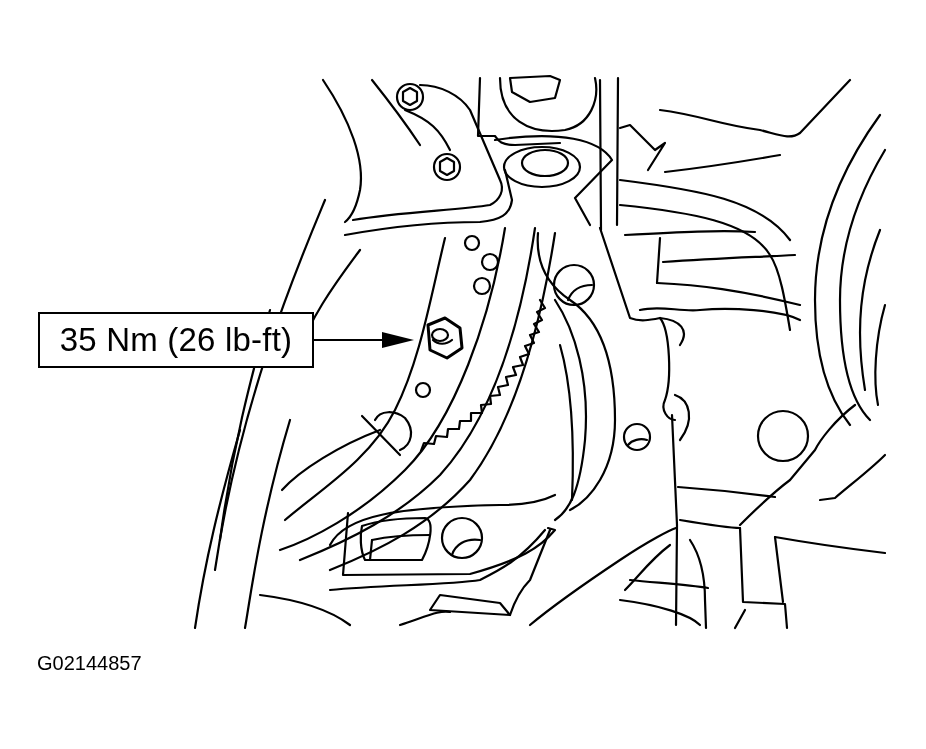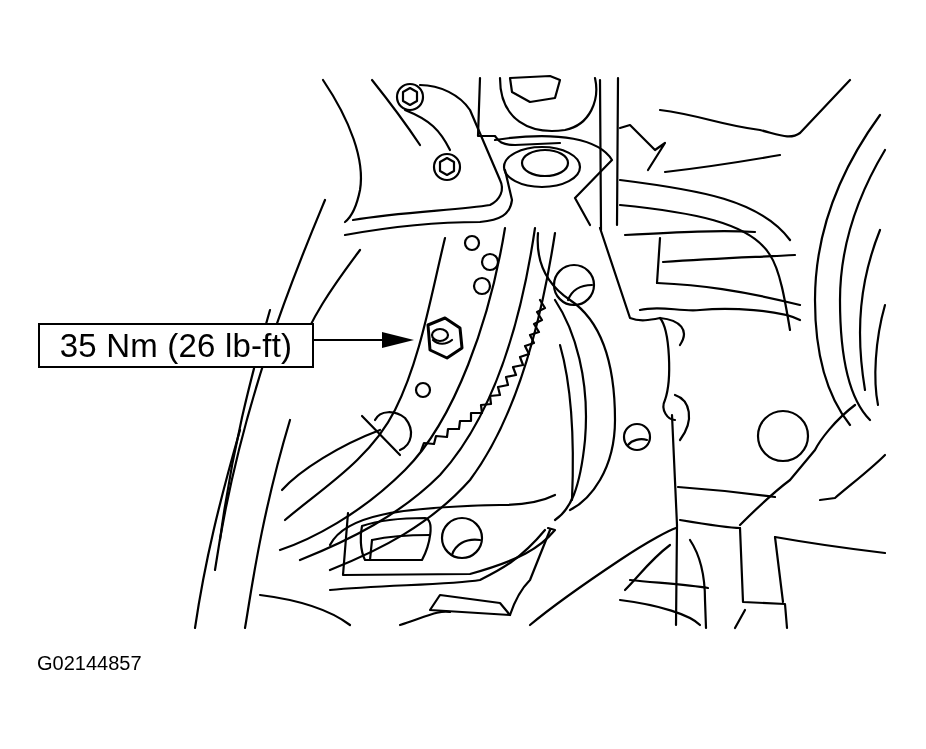--- a/index.html
+++ b/index.html
@@ -1,21 +1,21 @@
 <!DOCTYPE html>
 <html><head>
   <meta charset="utf-8">
   <style>
     html, body { margin: 0; padding: 0; background: #ffffff; }
     body { width: 926px; height: 749px; position: relative; overflow: hidden; font-family: "Liberation Sans", sans-serif; }
     #drawing { position: absolute; left: 0; top: 0; width: 926px; height: 749px; }
     .ln { fill: none; stroke: #000; stroke-width: 2.2; stroke-linecap: round; stroke-linejoin: round; }
     .lnb { fill: none; stroke: #000; stroke-width: 3; stroke-linecap: round; stroke-linejoin: round; }
     .callout-box {
-      position: absolute; left: 38px; top: 323px; width: 276px; height: 45px;
+      position: absolute; left: 38px; top: 312px; width: 276px; height: 56px;
       border: 2px solid #000; background: #fff; box-sizing: border-box;
       display: flex; align-items: center; justify-content: center;
     }
     .callout-text { font-size: 33px; color: #000; letter-spacing: 0.2px; white-space: nowrap; }
     .figure-id { position: absolute; left: 37px; top: 652px; font-size: 20px; color: #000; text-align: center; }
   </style>
 </head>
 <body>
 
 <svg id="drawing" viewBox="0 0 926 749" xmlns="http://www.w3.org/2000/svg">

